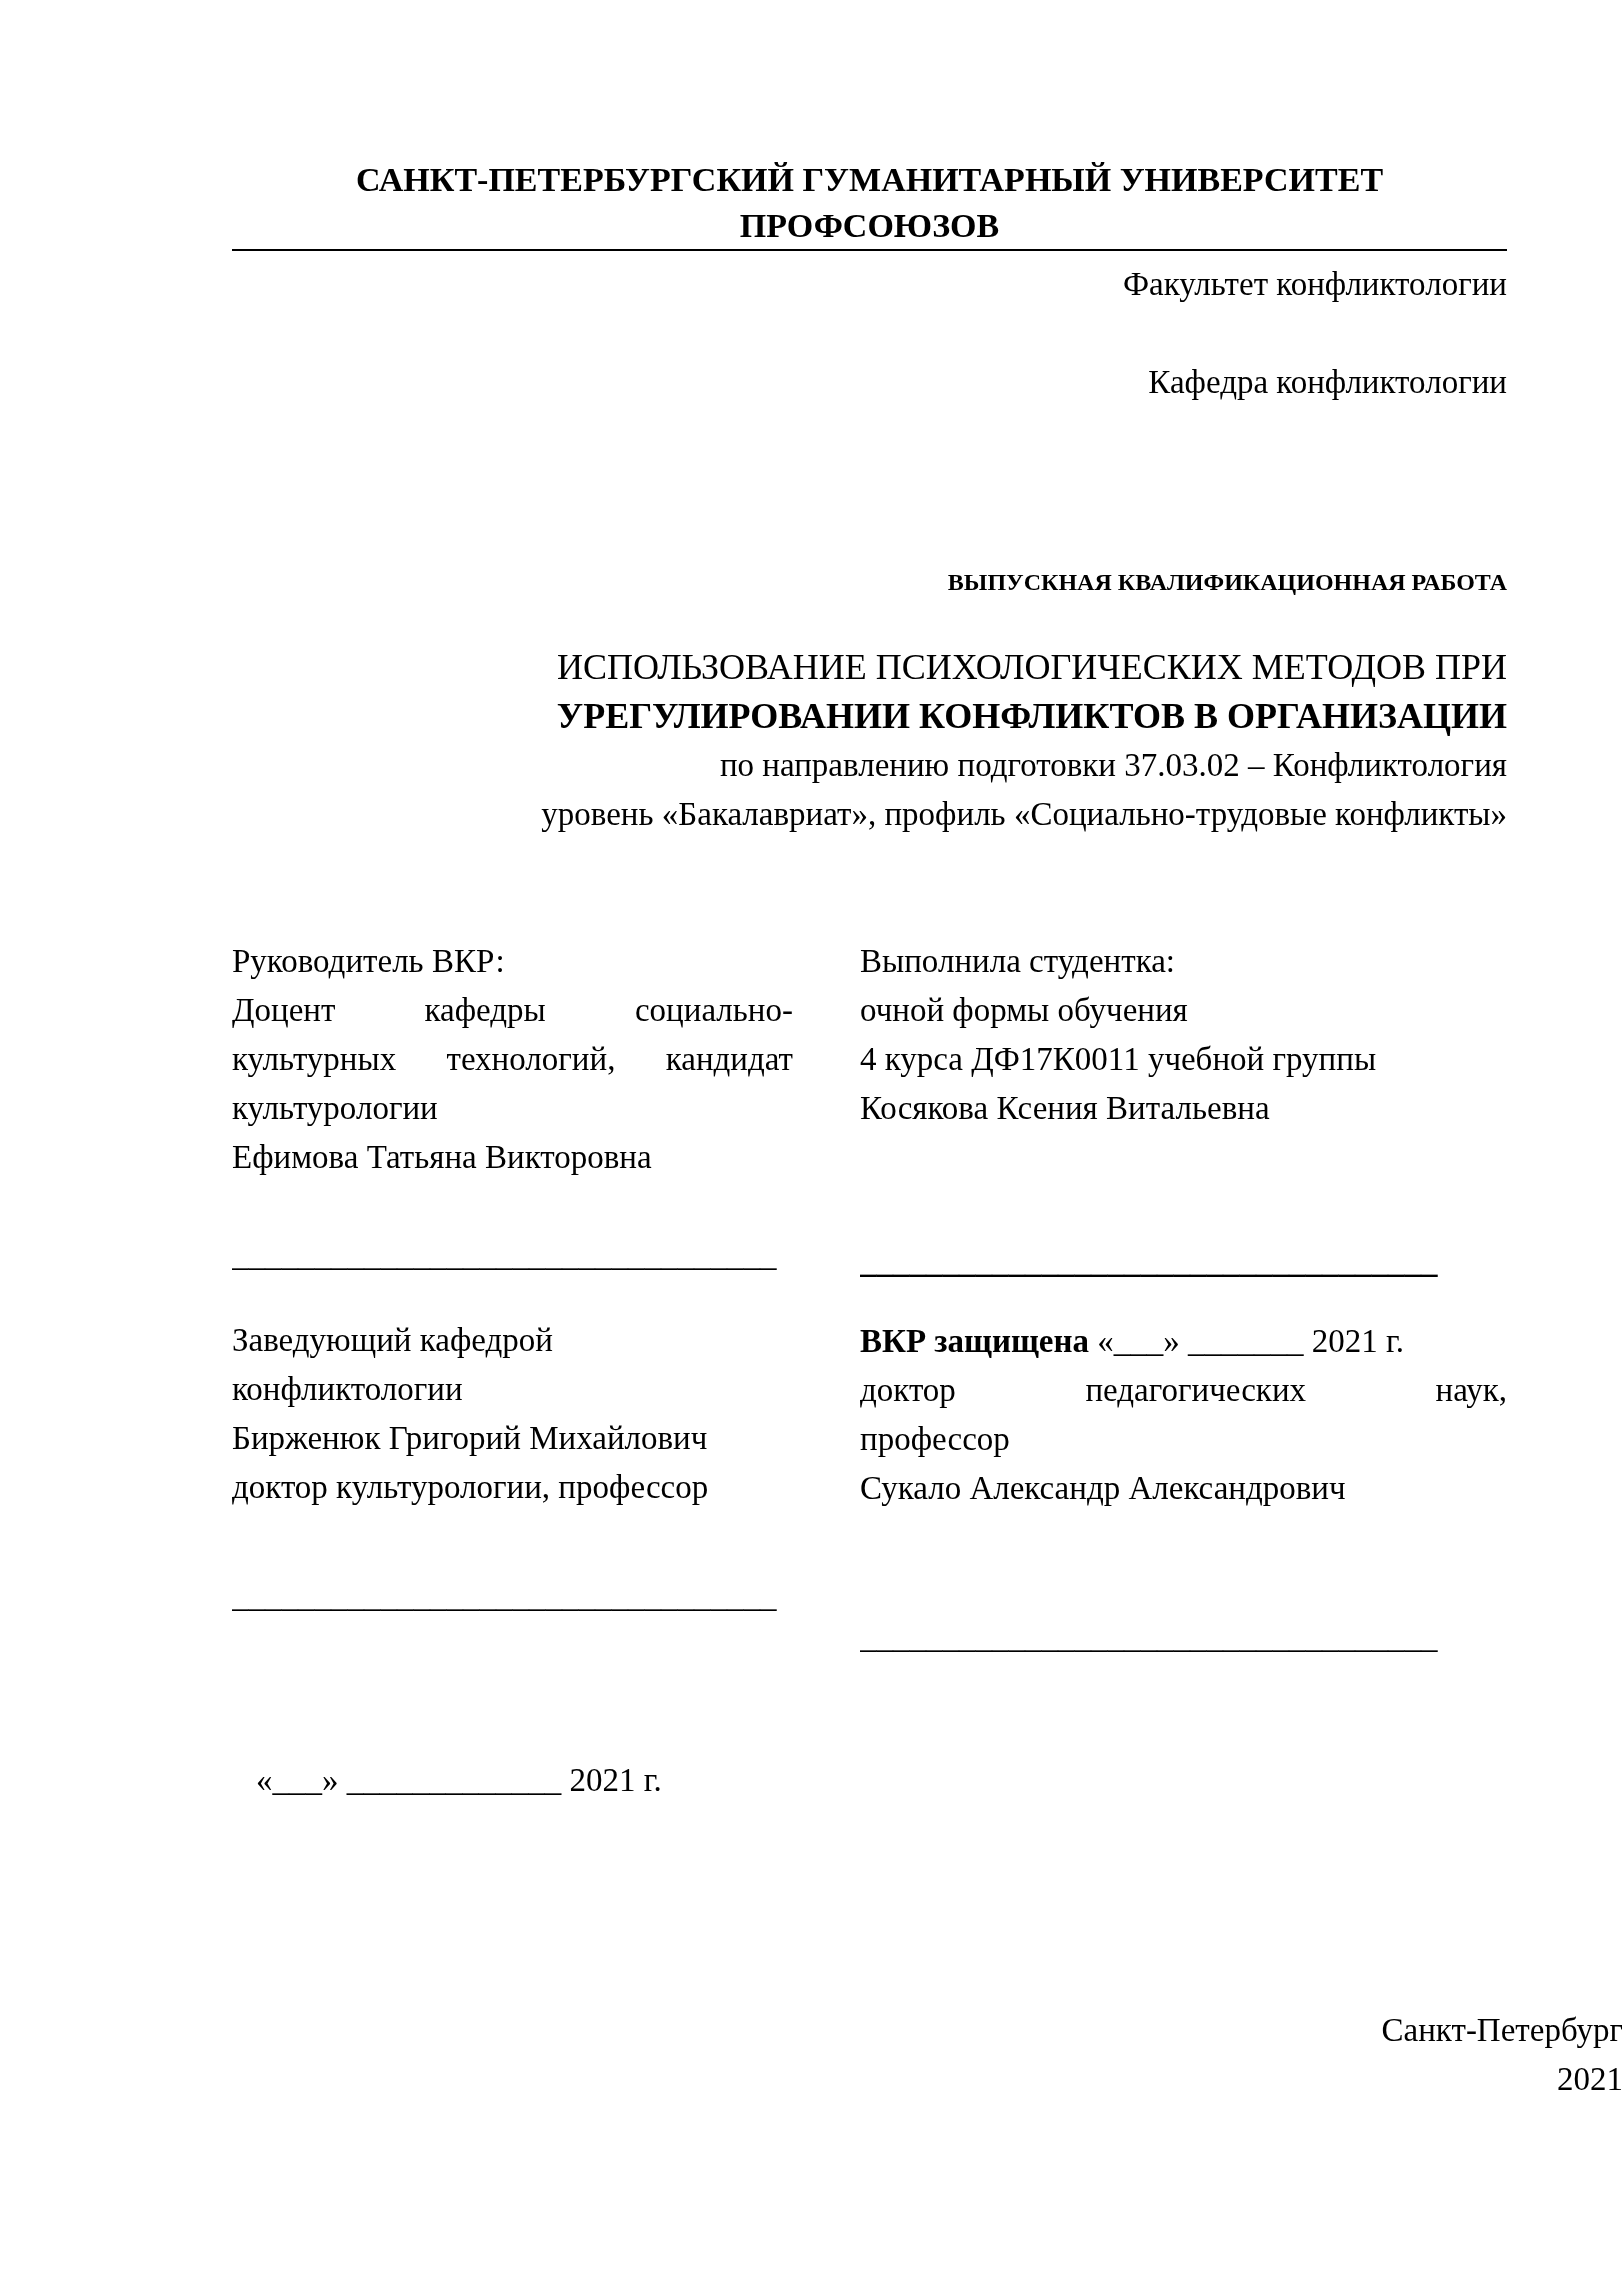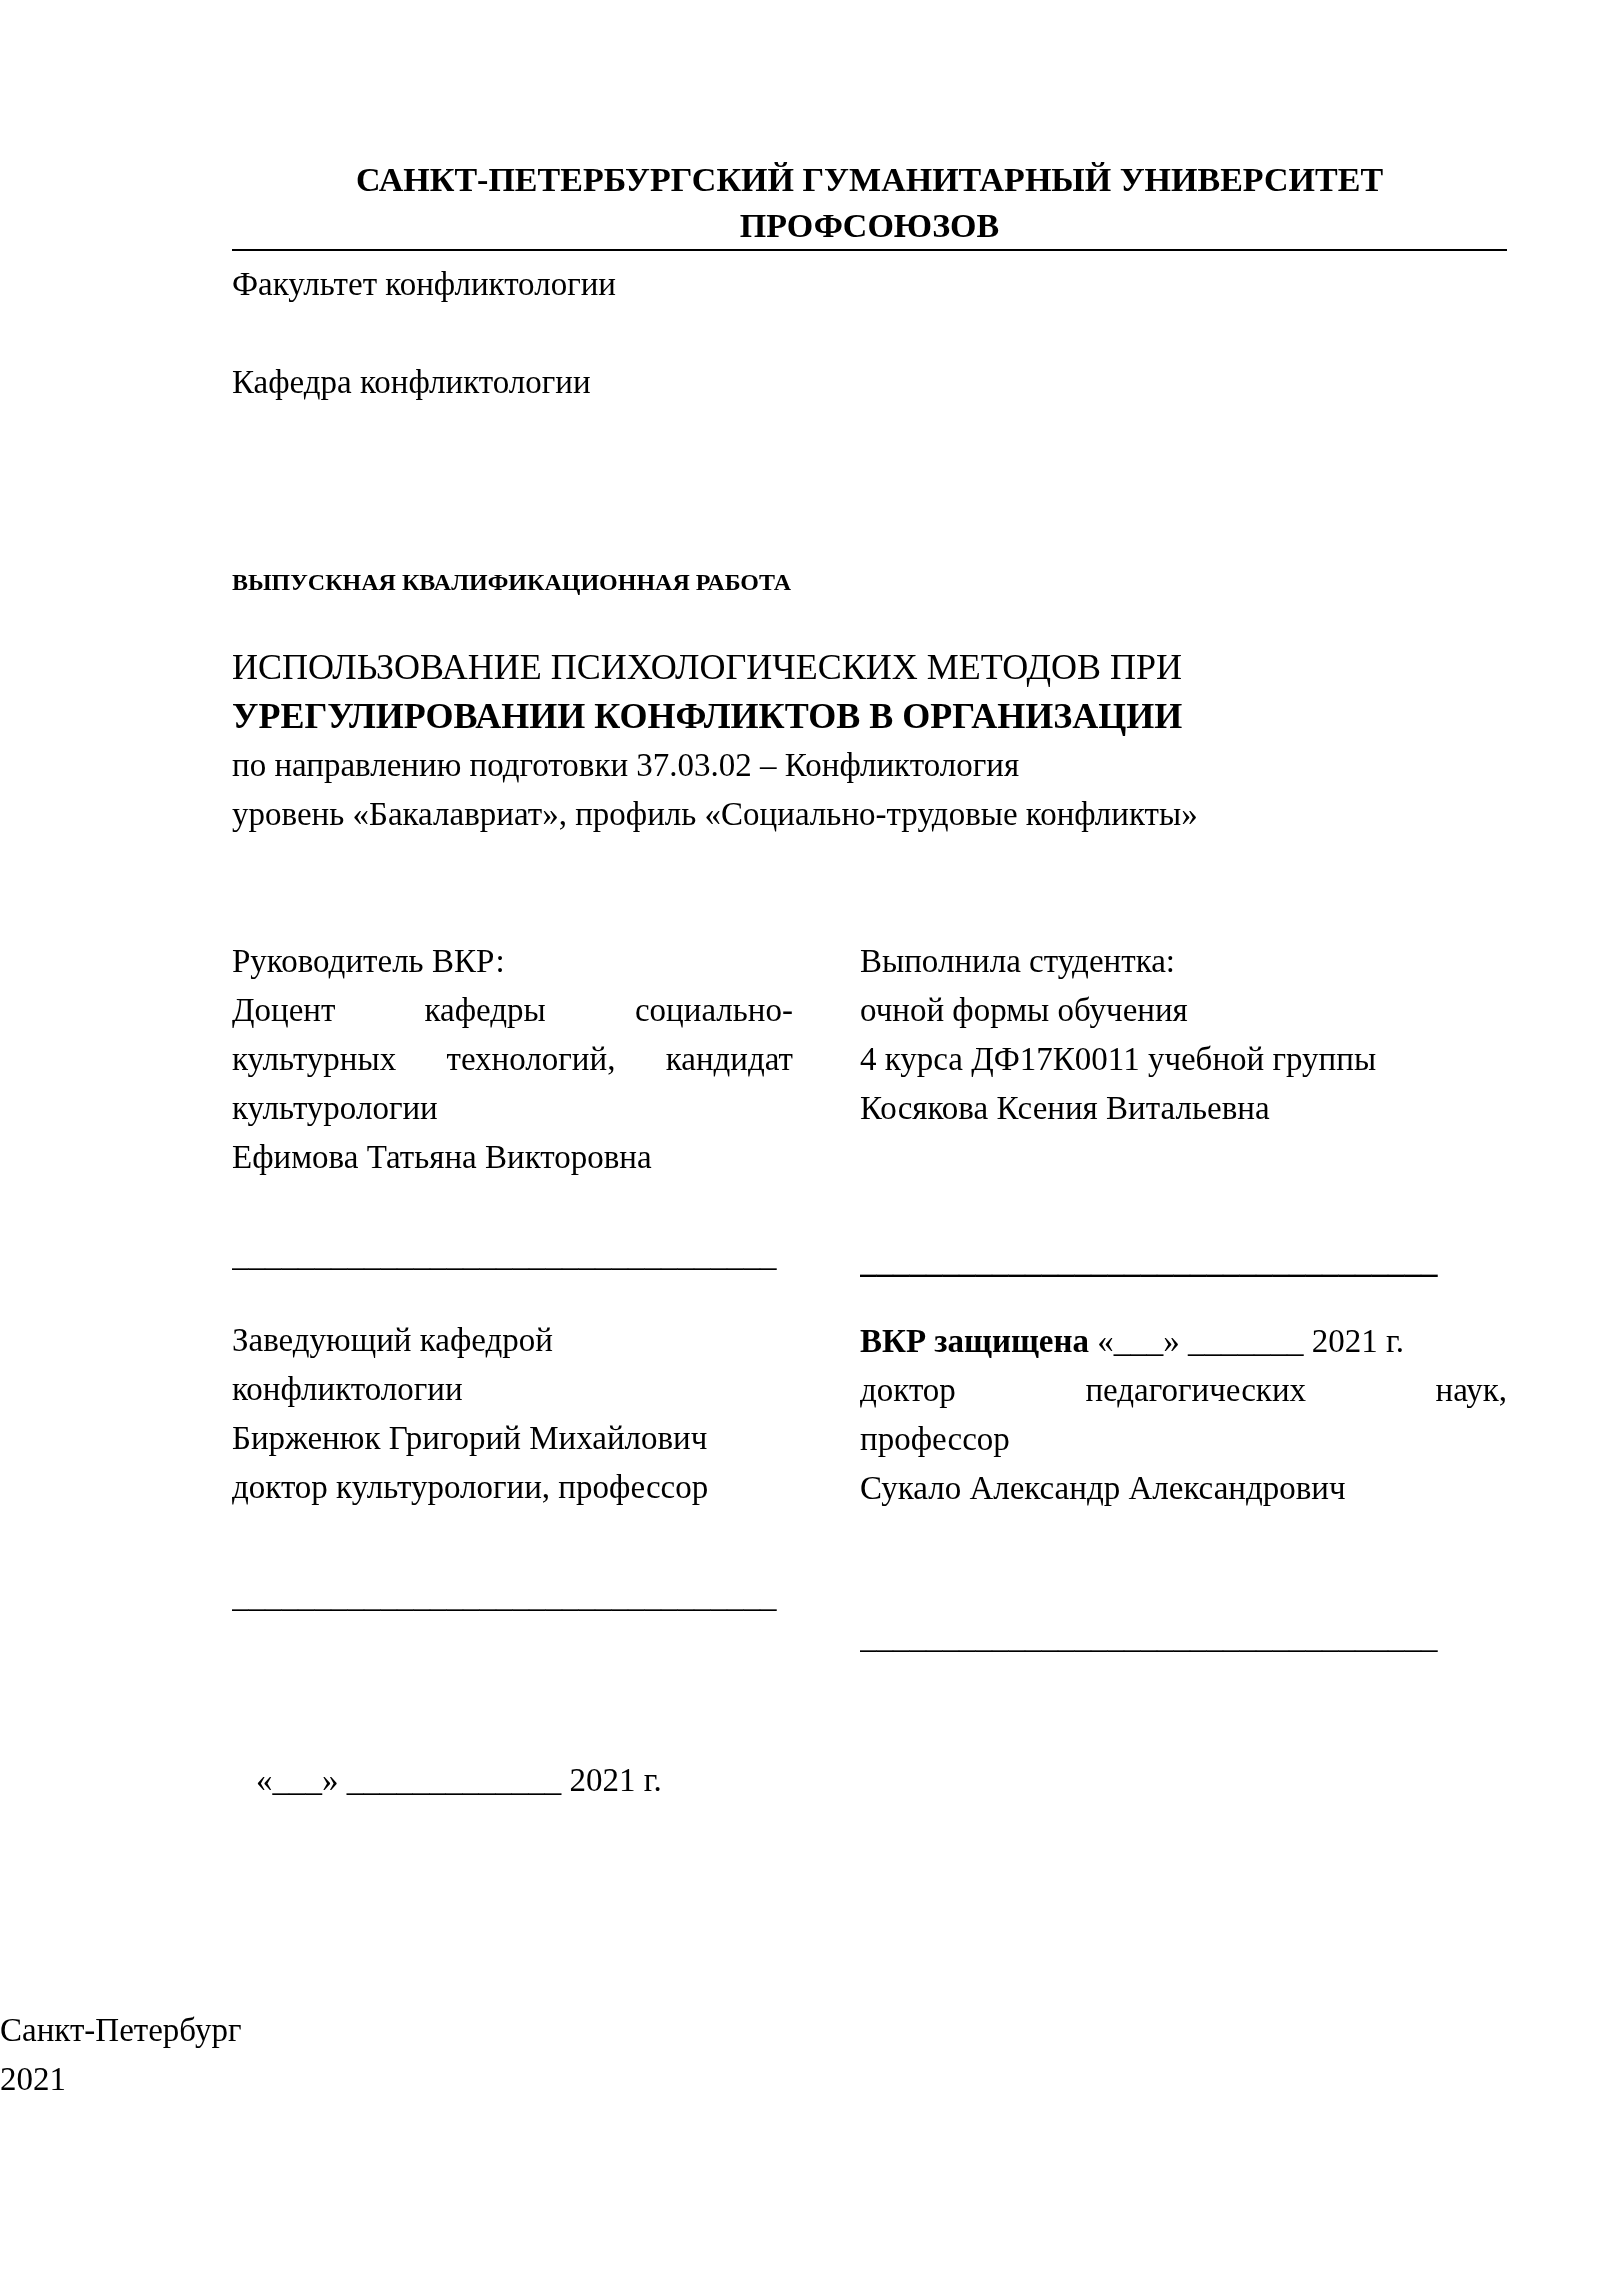--- a/index.html
+++ b/index.html
@@ -14,21 +14,21 @@
     font-size: 33px;
     overflow: hidden;
   }
   .content {
     position: absolute;
     left: 232px;
     top: 157px;
     width: 1275px;
   }
   .line { line-height: 49px; }
-  .center { text-align: left; }
+  .center { text-align: right; }
   .bold { font-weight: bold; }
   .uni-header {
     font-weight: bold;
     font-size: 34px;
     text-align: center;
     line-height: 46px;
     padding-bottom: 0;
     border-bottom: 2.4px solid #000;
   }
   .faculty { margin-top: 9.4px; }
@@ -46,21 +46,21 @@
   .cols { display: flex; margin-top: 98px; }
   .col-left { width: 561px; flex: 0 0 auto; }
   .col-right { width: 647px; flex: 0 0 auto; margin-left: 67px; }
   .just { text-align: justify; text-align-last: justify; }
   .sig { white-space: nowrap; overflow: hidden; }
   .footer {
     position: absolute;
     top: 2006px;
     left: 0;
     width: 100%;
-    text-align: left;
+    text-align: right;
   }
 </style>
 </head>
 <body>
 
 <div class="page">
   <div class="content">
 
     <div class="uni-header">САНКТ-ПЕТЕРБУРГСКИЙ ГУМАНИТАРНЫЙ УНИВЕРСИТЕТ ПРОФСОЮЗОВ</div>
 

